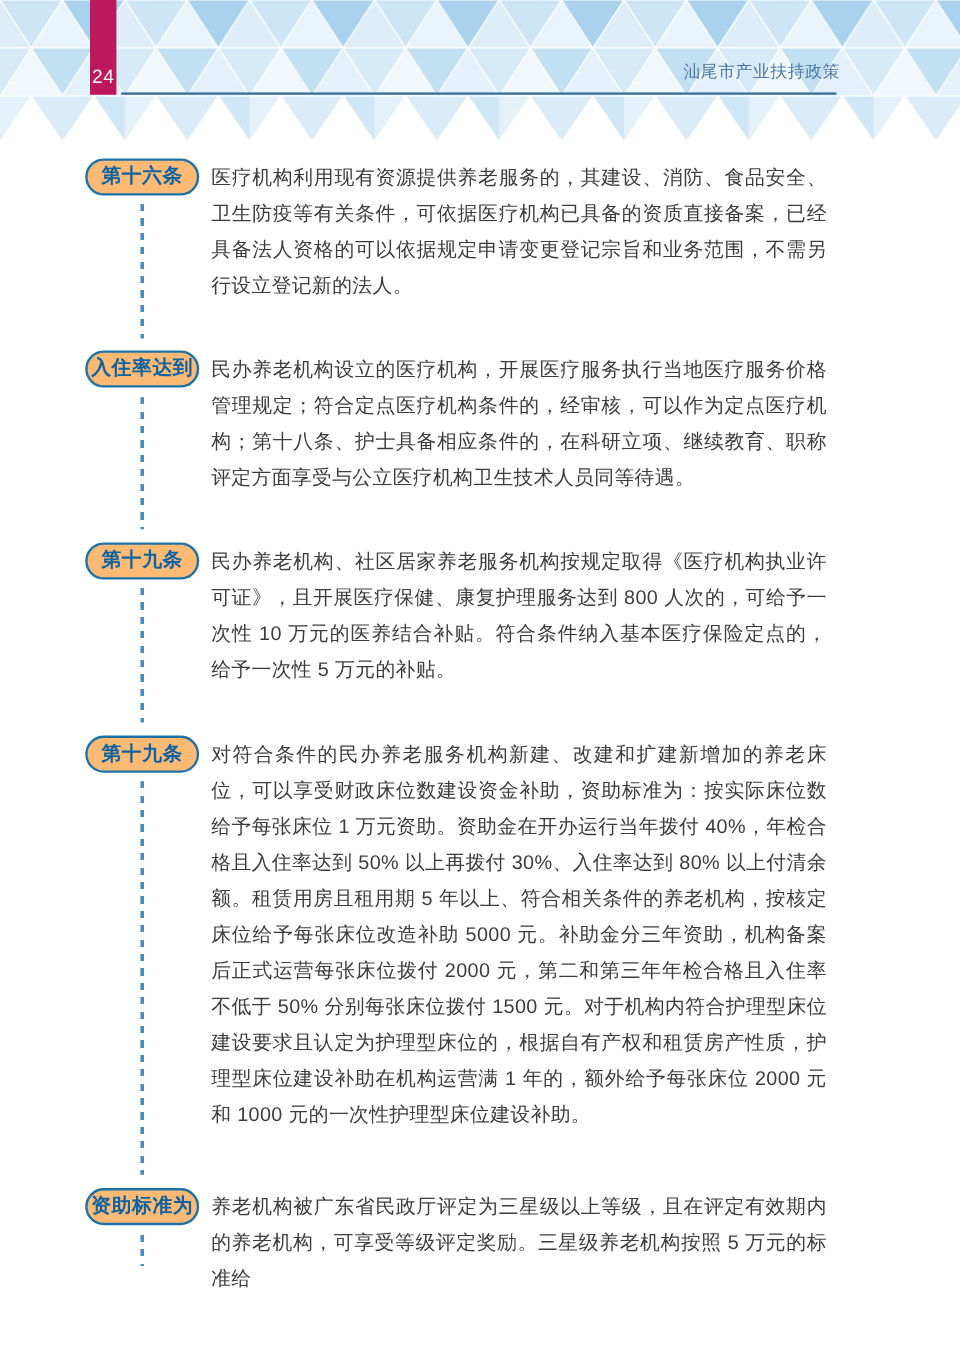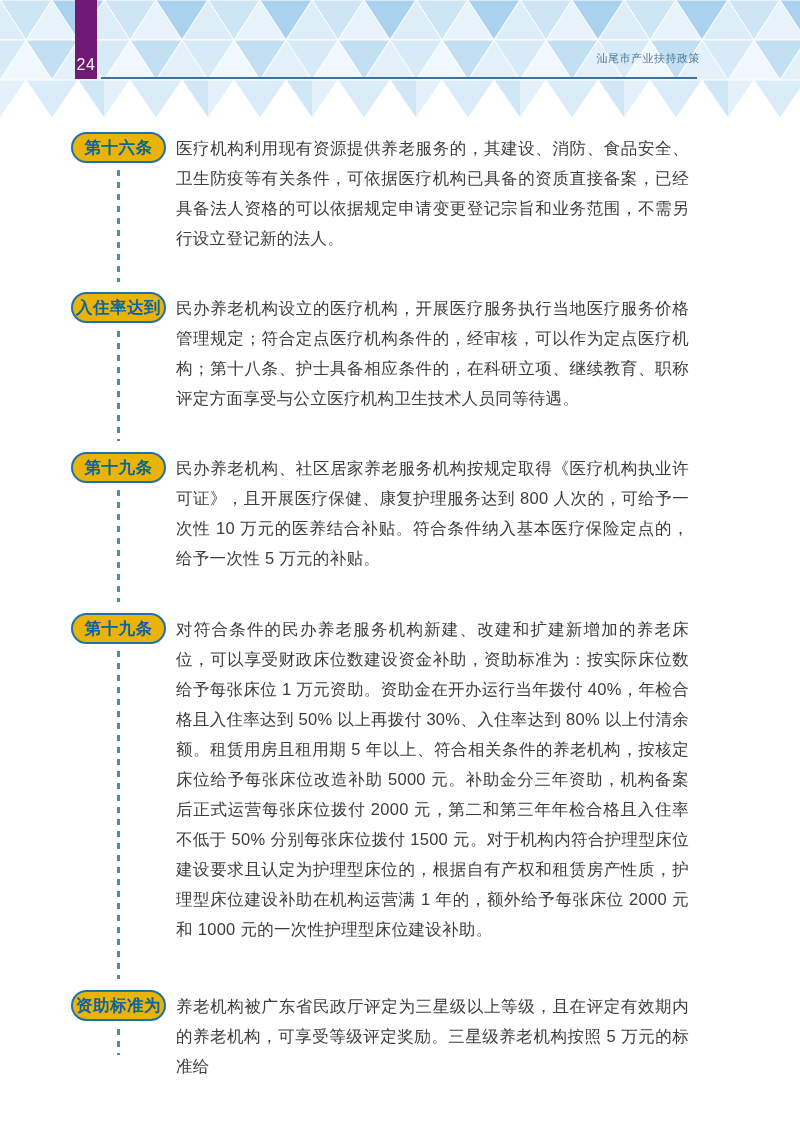--- a/index.html
+++ b/index.html
@@ -6,46 +6,46 @@
   body {
     width:800px; height:1143px; position:relative; overflow:hidden;
     background:#ffffff;
     font-family:"Liberation Sans","DejaVu Sans",sans-serif;
   }
 
   
   .header-pattern { position:absolute; top:0; left:0; width:800px; height:120px; }
   .gold-bar {
     position:absolute; left:75px; top:0; width:22px; height:79px;
-    background:#701a75; z-index:3;
+    background:#be185d; z-index:3;
   }
   .page-num {
     position:absolute; left:0; bottom:5px; width:100%; text-align:center;
     color:#fbf9f2; font-size:16px; letter-spacing:0.5px;
   }
   .header-rule {
     position:absolute; left:101px; top:77px; width:596px; height:2px;
     background:#3a739e; z-index:3;
   }
   .header-title {
     position:absolute; top:51px; right:100px;
-    font-size:11px; color:#47779f; letter-spacing:0.5px; z-index:3;
+    font-size:14px; color:#47779f; letter-spacing:0.5px; z-index:3;
   }
 
   
   .article { position:absolute; left:0; width:800px; }
   .art-16 { top:132px; }
   .art-17 { top:292px; }
   .art-18 { top:452px; }
   .art-19 { top:613px; }
   .art-20 { top:990px; }
 
   .pill {
     position:absolute; left:71px; top:0; width:91px; height:27px;
-    border:2px solid #1f72a8; border-radius:16px; background:#eab308;
+    border:2px solid #1f72a8; border-radius:16px; background:#fdba74;
     color:#0c62a2; font-weight:bold; font-size:16.5px; line-height:27px;
     text-align:center; letter-spacing:0.5px;
   }
   .art-text {
     position:absolute; left:176px; top:1px; width:513px;
     font-size:16.5px; line-height:30px; color:#3c3c3c;
     text-align:justify; letter-spacing:0.3px;
   }
 
   

